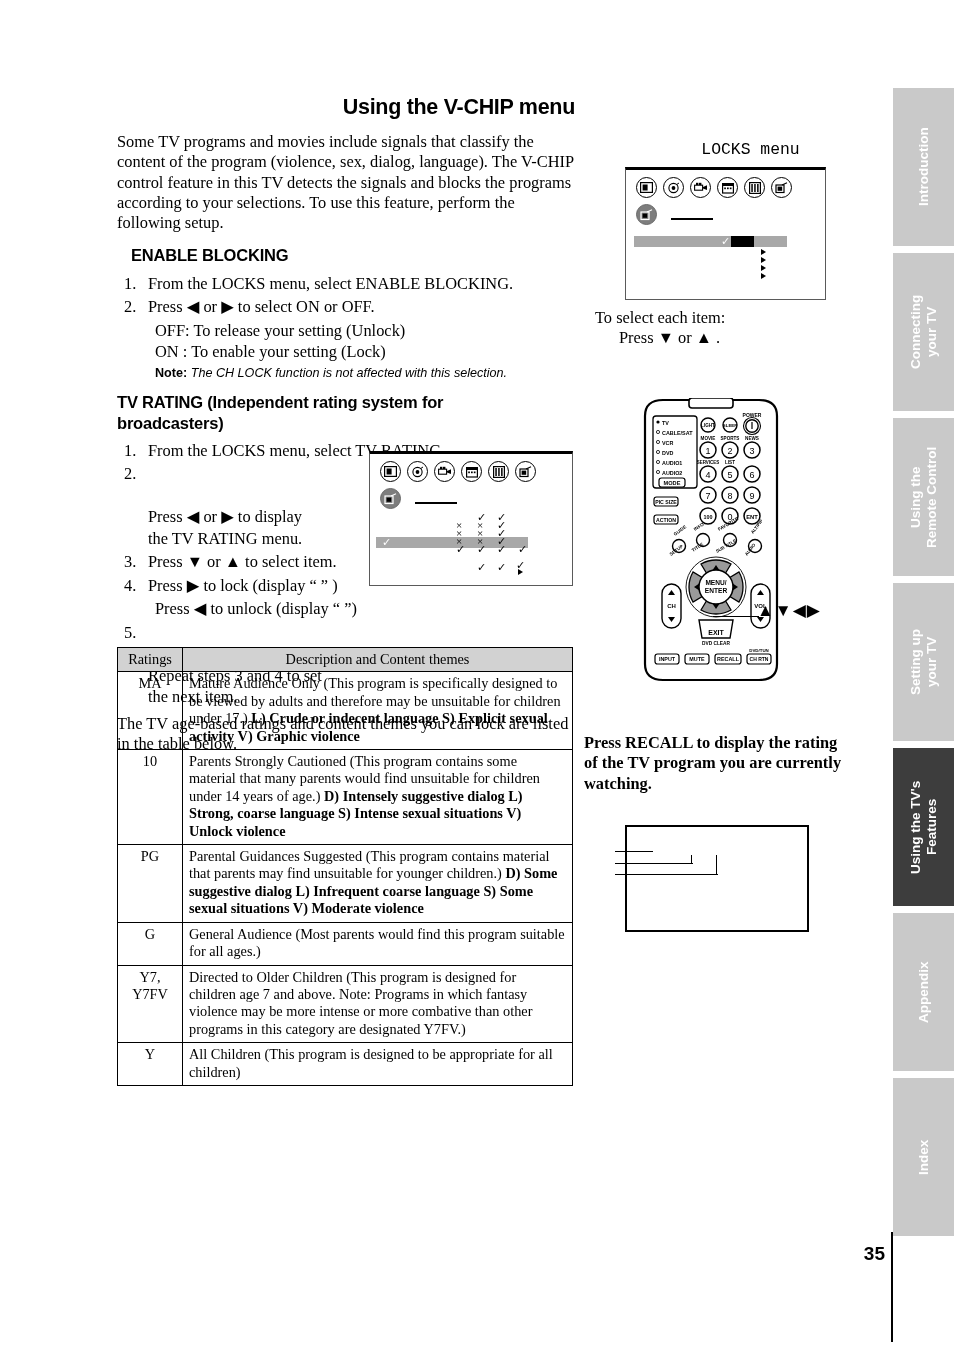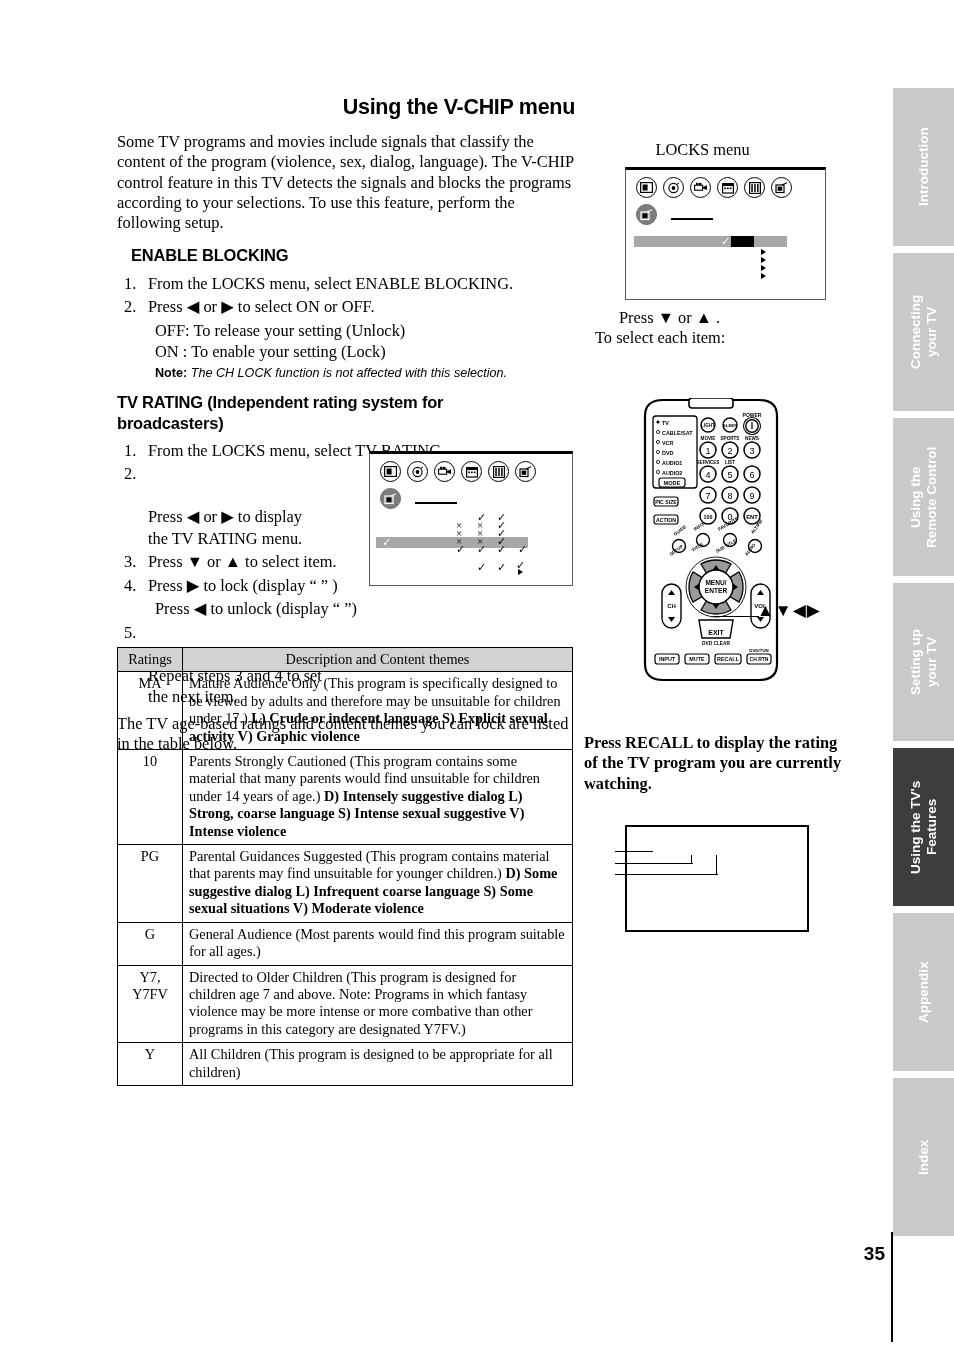--- a/index.html
+++ b/index.html
@@ -19,21 +19,21 @@
       font-weight:bold;font-size:13.5px;line-height:16px;
       color:#ffffff;text-align:center;letter-spacing:0px;
       white-space:pre-line;
   }
   .tab.active .lbl{color:#ffffff;}
 
   
   .page{position:absolute;left:0;top:0;width:893px;height:1351px;}
 
   .colL{position:absolute;left:117px;top:95px;width:458px;}
-  .colR{position:absolute;left:570px;top:140px;width:265px;}
+  .colR{position:absolute;left:618px;top:140px;width:265px;font-family:Liberation Mono, monospace;}
 
   h1.title{
       font-family:"Liberation Sans",sans-serif;
       font-weight:bold;font-size:21.5px;line-height:24px;
       margin:0 0 13px 0;letter-spacing:-0.3px;text-align:right;
   }
   p.body{
       font-size:16.4px;line-height:20.3px;margin:0 0 13px 0;
       text-align:left;
   }
@@ -298,21 +298,21 @@
         <td class="r">MA</td>
         <td class="d">
           <span>Mature Audience Only (This program is specifically designed to be viewed by adults and therefore may be unsuitable for children under 17.)</span>
           <b>L) Crude or indecent language  S) Explicit sexual activity V) Graphic violence</b>
         </td>
       </tr>
       <tr>
         <td class="r">10</td>
         <td class="d">
           <span>Parents Strongly Cautioned (This program contains some material that many parents would find unsuitable for children under 14 years of age.)</span>
-          <b>D) Intensely suggestive dialog  L) Strong, coarse language S) Intense sexual suggestive  V) Intense violence</b>
+          <b>D) Intensely suggestive dialog  L) Strong, coarse language S) Intense sexual situations  V) Unlock violence</b>
         </td>
       </tr>
       <tr>
         <td class="r">PG</td>
         <td class="d">
           <span>Parental Guidances Suggested (This program contains material that parents may find unsuitable for younger children.)</span>
           <b>D) Some suggestive dialog  L) Infrequent coarse language  S) Some sexual situations  V) Moderate violence</b>
         </td>
       </tr>
       <tr>
@@ -403,22 +403,22 @@
     <div class="osd-bar" style="left:8px;top:66px;width:153px;"></div>
     <div class="osd-blk" style="left:105px;top:66px;width:23px;"></div>
     <span class="mk" style="left:95px;top:66px;color:#fff;">✓</span>
     <span class="tri" style="left:135px;top:79px;"></span>
     <span class="tri" style="left:135px;top:87px;"></span>
     <span class="tri" style="left:135px;top:95px;"></span>
     <span class="tri" style="left:135px;top:103px;"></span>
   </div>
 
   <div style="position:absolute;left:595px;top:308px;width:265px;">
+    <p class="rtext">To select each item:</p>
     <p class="rtext ind">Press ▼ or ▲ .</p>
-    <p class="rtext">To select each item:</p>
   </div>
 
   <div class="remote-wrap">
     <svg width="148" height="284" viewBox="0 0 148 284">
 
       <path d="M8 18 Q8 2 26 2 L122 2 Q140 2 140 18 L140 266 Q140 282 122 282 L26 282 Q8 282 8 266 Z" fill="#ffffff" stroke="#000" stroke-width="2.2"></path>
 
       <rect x="52" y="0" width="44" height="10" rx="3" fill="#fff" stroke="#000" stroke-width="1.6"></rect>
 
       <rect x="16" y="18" width="44" height="72" rx="3" fill="#fff" stroke="#000" stroke-width="1.3"></rect>

